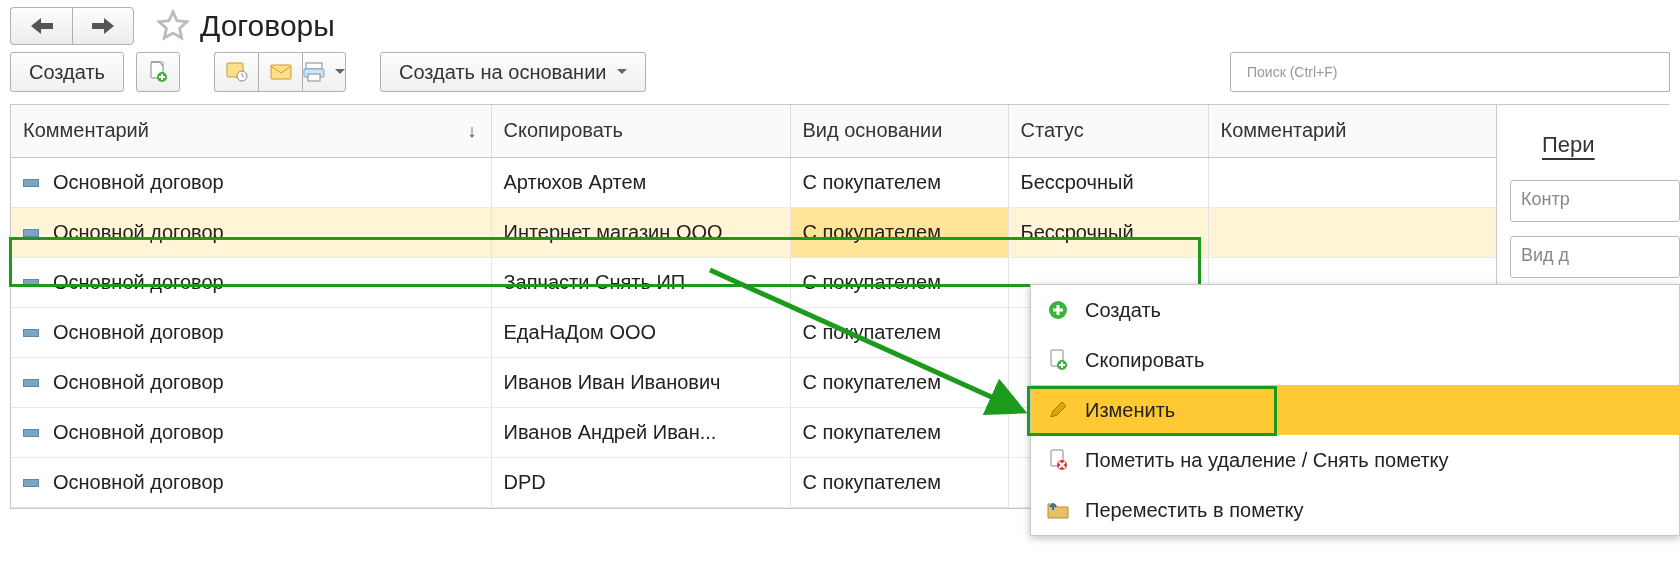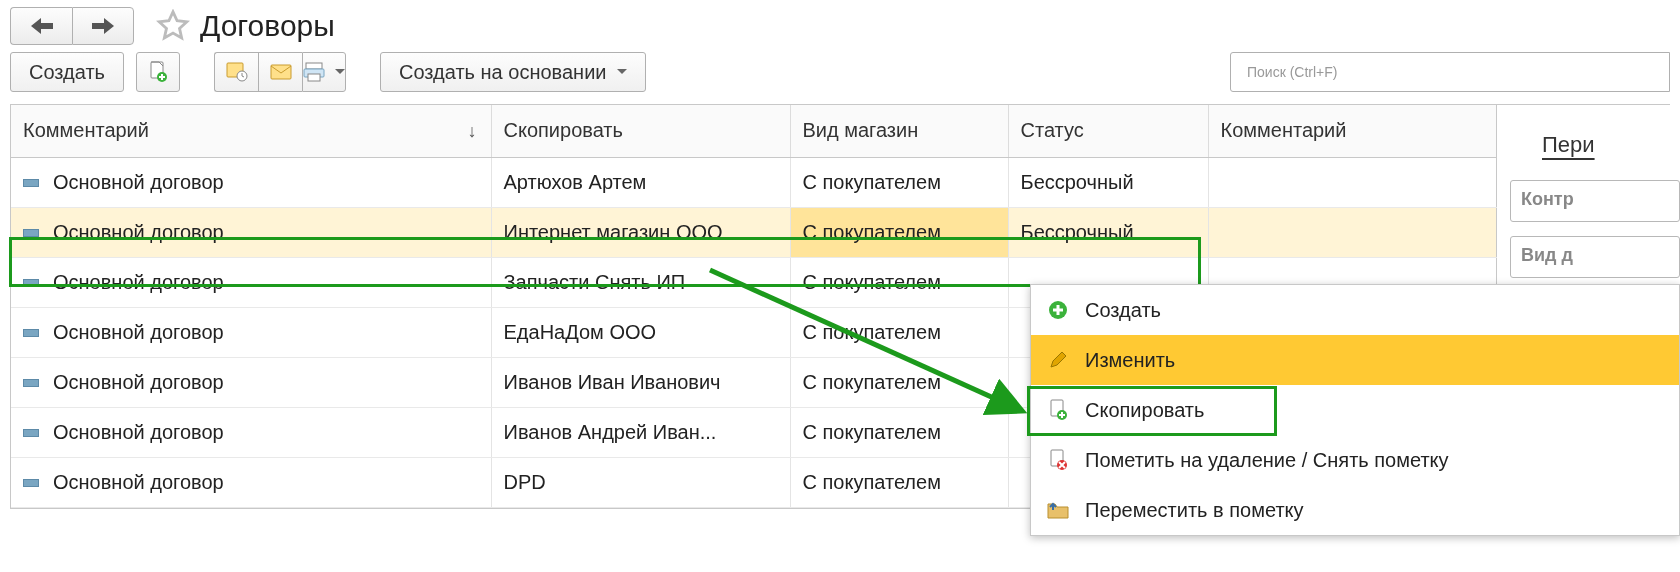--- a/index.html
+++ b/index.html
@@ -46,21 +46,21 @@
   .sort-arrow { position:absolute; right:14px; top:50%; transform:translateY(-50%); font-size:18px; color:#555; }
   tbody td { font-size:20px; color:#222; border-right:1px solid #e4e4e4; border-bottom:1px solid #e9e9e9; padding:10px 12px; height:50px; white-space:nowrap; overflow:hidden; text-overflow:ellipsis; }
   tbody td:last-child { border-right:1px solid #c8c8c8; }
   .row-icon { display:inline-block; width:16px; height:8px; background:#7aa6c2; border:1px solid #5d8aa8; margin-right:14px; vertical-align:middle; }
   tbody tr.selected td { background:#fff4d6; }
   tbody tr.selected td:nth-child(3) { background:#ffe49a; }
 
   
   .right-panel { position:absolute; left:1510px; top:132px; width:170px; }
   .right-panel .label { font-size:22px; color:#333; text-decoration:underline; text-underline-offset:6px; margin-bottom:22px;margin-left:32px; }
-  .right-panel .fld { height:42px; border:1px solid #b8b8b8; border-radius:3px; padding:8px 10px; color:#888; font-size:18px; margin-bottom:14px; white-space:nowrap; overflow:hidden;font-weight:bold; }
+  .right-panel .fld { height:42px; border:1px solid #b8b8b8; border-radius:3px; padding:8px 10px; color:#888; font-size:18px; margin-bottom:14px; white-space:nowrap; overflow:hidden; }
 
   
   .ctx { position:absolute; left:1030px; top:284px; width:650px; background:#fff; box-shadow:0 2px 8px rgba(0,0,0,.25); border:1px solid #c8c8c8; }
   .ctx-item { display:flex; align-items:center; gap:16px; padding:10px 16px; font-size:20px; color:#222; height:50px; cursor:pointer; position:relative; }
   .ctx-item.hl { background:#ffc933; }
   .ctx-icon { width:22px; height:22px; display:flex; align-items:center; justify-content:center; flex-shrink:0; }
 
   
   .hl-menu { position:absolute; left:1027px; top:386px; width:250px; height:50px; border:3px solid #1c9a1c; pointer-events:none; }
 
@@ -161,21 +161,21 @@
         <col class="c-name">
         <col class="c-contr">
         <col class="c-kind">
         <col class="c-stat">
         <col class="c-comm">
       </colgroup>
     <thead>
       <tr>
         <th><span>Комментарий</span><span class="sort-arrow">↓</span></th>
         <th>Скопировать</th>
-        <th>Вид магазин</th>
+        <th>Вид основании</th>
         <th>Статус</th>
         <th>Комментарий</th>
       </tr>
     </thead>
     <tbody id="tbody">
         <tr>
     <td><span class="row-icon"></span><span>Основной договор</span></td>
     <td>Артюхов Артем</td>
     <td>С покупателем</td>
     <td>Бессрочный</td>
@@ -247,38 +247,38 @@
 <div class="ctx" id="ctx">
     <div class="ctx-item">
       <span class="ctx-icon">
         <svg width="20" height="20" viewBox="0 0 20 20">
           <circle cx="10" cy="10" r="9" fill="#3bb23b"></circle>
           <path d="M10 5v10M5 10h10" stroke="#fff" stroke-width="3"></path>
         </svg>
       </span>
                  <span>Создать</span>
     </div>
-    <div class="ctx-item hl">
-      <span class="ctx-icon">
-        <svg width="20" height="20" viewBox="0 0 20 20">
-          <path d="M3 17l2-6 9-9 4 4-9 9-6 2z" fill="#e1a500" stroke="#9a7600"></path>
-        </svg>
-      </span>
-                 <span>Изменить</span>
-    </div>
     <div class="ctx-item">
       <span class="ctx-icon">
         <svg width="20" height="22" viewBox="0 0 20 22">
           <rect x="3" y="1" width="12" height="16" rx="1" fill="#fff" stroke="#888"></rect>
           <circle cx="14" cy="16" r="5" fill="#3bb23b"></circle>
           <path d="M14 13v6M11 16h6" stroke="#fff" stroke-width="2"></path>
         </svg>
       </span>
                  <span>Скопировать</span>
     </div>
+    <div class="ctx-item hl">
+      <span class="ctx-icon">
+        <svg width="20" height="20" viewBox="0 0 20 20">
+          <path d="M3 17l2-6 9-9 4 4-9 9-6 2z" fill="#e1a500" stroke="#9a7600"></path>
+        </svg>
+      </span>
+                 <span>Изменить</span>
+    </div>
     <div class="ctx-item">
       <span class="ctx-icon">
         <svg width="20" height="22" viewBox="0 0 20 22">
           <rect x="3" y="1" width="12" height="16" rx="1" fill="#fff" stroke="#888"></rect>
           <circle cx="14" cy="16" r="5" fill="#d33"></circle>
           <path d="M11 13l6 6M17 13l-6 6" stroke="#fff" stroke-width="2"></path>
         </svg>
       </span>
                  <span>Пометить на удаление / Снять пометку</span>
     </div>

